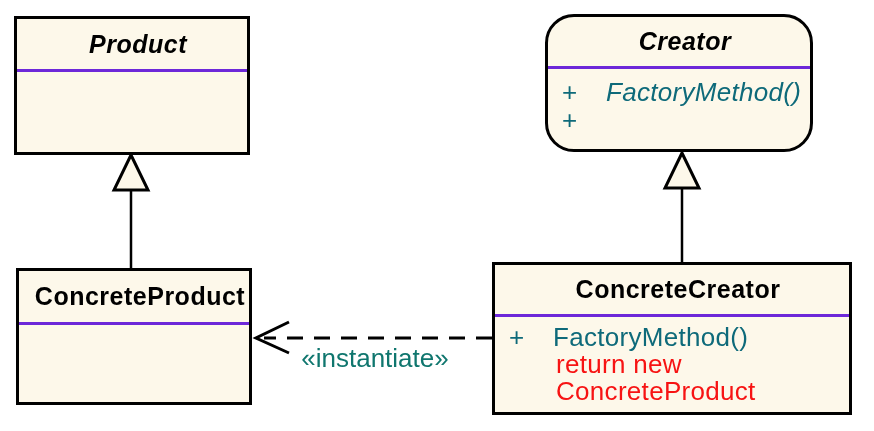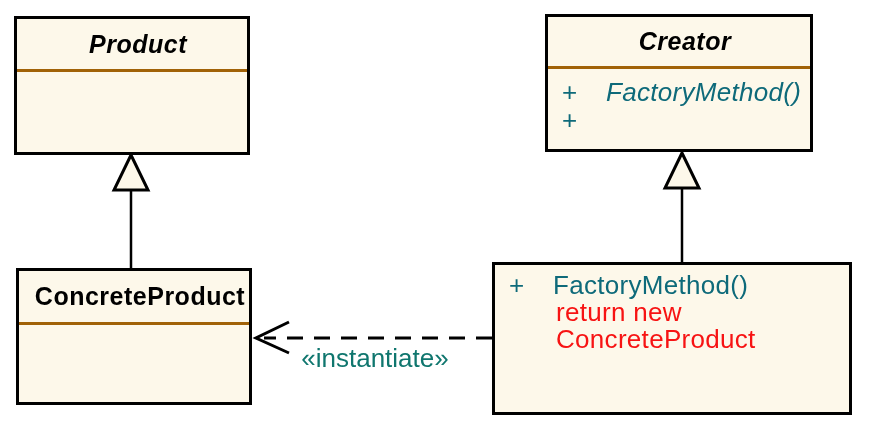--- a/index.html
+++ b/index.html
@@ -18,21 +18,21 @@
   }
   .uml-class {
     position: absolute;
     background: #fdf8ea;
     border: 3px solid #000000;
     box-sizing: border-box;
     display: flex;
     flex-direction: column;
   }
   .uml-title {
-    border-bottom: 3px solid #a16207;
+    border-bottom: 3px solid #6d28d9;
     display: flex;
     align-items: center;
     justify-content: center;
     font-weight: bold;
     font-size: 25px;
     color: #000000;
     letter-spacing: 0.5px;
     box-sizing: border-box;
     padding-left: 12px;
   }
@@ -66,21 +66,21 @@
     top: 343px;
     width: 178px;
     text-align: center;
     font-size: 26px;
     color: #0f766e;
     white-space: nowrap;
   }
   
   .box-product          { left: 14px;  top: 16px;  width: 236px; height: 139px; }
   .box-product .uml-title { height: 53px; }
-  .box-creator          { left: 545px; top: 14px;  width: 268px; height: 138px; }
+  .box-creator          { left: 545px; top: 14px;  width: 268px; height: 138px; border-radius: 29px; }
   .box-creator .uml-title { height: 52px; }
   .box-creator .uml-body  { padding-top: 9px; }
   .box-concrete-product { left: 16px;  top: 268px; width: 236px; height: 137px; }
   .box-concrete-product .uml-title { height: 54px; }
   .box-concrete-creator { left: 492px; top: 262px; width: 360px; height: 153px; }
   .box-concrete-creator .uml-title { height: 52px; }
   .box-concrete-creator .uml-body  { padding-top: 7px; }
   .box-concrete-creator .member-row { height: 27px; }
 </style>
 </head>
@@ -120,20 +120,21 @@
       </div>
     </div>
   </div>
 
   <div class="uml-class box-concrete-product">
     <div class="uml-title">ConcreteProduct</div>
     <div class="uml-body"></div>
   </div>
 
   <div class="uml-class box-concrete-creator">
+    <div class="uml-title">ConcreteCreator</div>
     <div class="uml-body">
       <div class="member-row">
         <span class="vis">+</span>
         <span>FactoryMethod()</span>
       </div>
       <div class="note-line">return new</div>
       <div class="note-line">ConcreteProduct</div>
     </div>
   </div>
 

